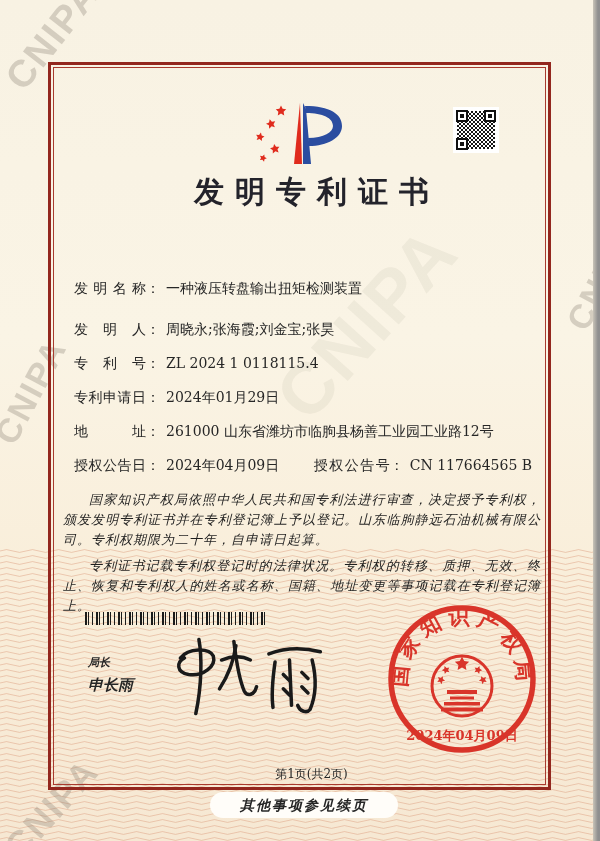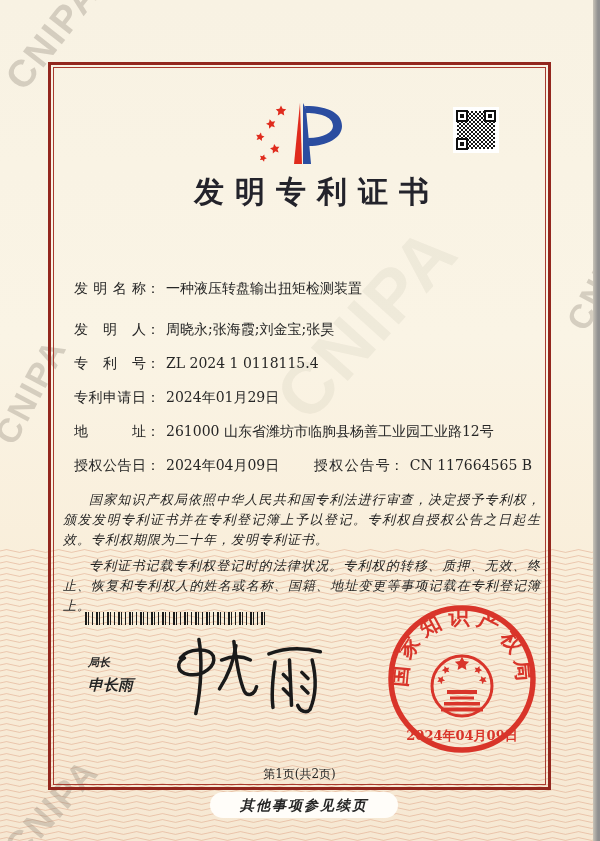--- a/index.html
+++ b/index.html
@@ -41,21 +41,21 @@
   .fcolon { margin-right:6px; }
   .paras { position:absolute; left:63px; top:490px; width:478px; font-size:13px;
     font-style:italic; line-height:20px; letter-spacing:1px; text-align:justify; color:#1f1f1f; }
   .paras p { text-indent:2em; margin-bottom:6px; }
   .barcode { position:absolute; left:85px; top:612px; width:180px; height:13px;
     background:repeating-linear-gradient(90deg,#1b1b1b 0 2px,transparent 2px 3px,#1b1b1b 3px 4px,transparent 4px 7px,#1b1b1b 7px 8px,transparent 8px 11px); }
   .sig-title { position:absolute; left:88px; top:655px; font-size:11px; font-weight:bold; font-style:italic; }
   .sig-name  { position:absolute; left:88px; top:676px; font-size:15px; font-weight:bold; font-style:italic; }
   .signature { position:absolute; left:168px; top:634px; }
   .seal { position:absolute; left:383px; top:600px; opacity:0.93; }
-  .footer-page { position:absolute; left:48px; top:766px; width:503px; text-align:center; font-size:12px; }
+  .footer-page { position:absolute; left:60px; top:766px; width:503px; text-align:center; font-size:12px; }
   .cont-strip { position:absolute; left:210px; top:792px; width:188px; height:26px; background:#fffdf9;
     text-align:center; line-height:26px; font-size:14px; font-weight:bold; font-style:italic; letter-spacing:2px;border-radius:13px; }
 </style>
 </head>
 <body>
 
 <div class="page">
 
   <svg class="waves" xmlns="http://www.w3.org/2000/svg">
     <defs>
@@ -122,21 +122,21 @@
     <div class="field-row">
       <span class="flabel">地址</span><span class="fcolon">：</span><span class="fvalue">261000 山东省潍坊市临朐县杨善工业园工业路12号</span>
     </div>
     <div class="field-row">
       <span class="flabel">授权公告日</span><span class="fcolon">：</span><span class="fvalue">2024年04月09日</span>
       <span class="flabel second">授权公告号</span><span class="fcolon">：</span><span class="fvalue">CN 117664565 B</span>
     </div>
   </div>
 
   <div class="paras">
-    <p>国家知识产权局依照中华人民共和国专利法进行审查，决定授予专利权，颁发发明专利证书并在专利登记簿上予以登记。专利权自授权公告之日起生效。专利权期限为二十年，发明专利证书。</p>
+    <p>国家知识产权局依照中华人民共和国专利法进行审查，决定授予专利权，颁发发明专利证书并在专利登记簿上予以登记。山东临朐静远石油机械有限公司。专利权期限为二十年，自申请日起算。</p>
     <p>专利证书记载专利权登记时的法律状况。专利权的转移、质押、无效、终止、恢复和专利权人的姓名或名称、国籍、地址变更等事项记载在专利登记簿上。</p>
   </div>
 
   <div class="barcode"></div>
 
   <div class="sig-title">局长</div>
   <div class="sig-name">申长雨</div>
   <svg class="signature" width="175" height="85" viewBox="0 0 170 80" xmlns="http://www.w3.org/2000/svg">
     <g fill="none" stroke="#1a1a1a" stroke-width="3.4" stroke-linecap="round">
       <path d="M30,4 C33,20 33,48 27,76"></path>

